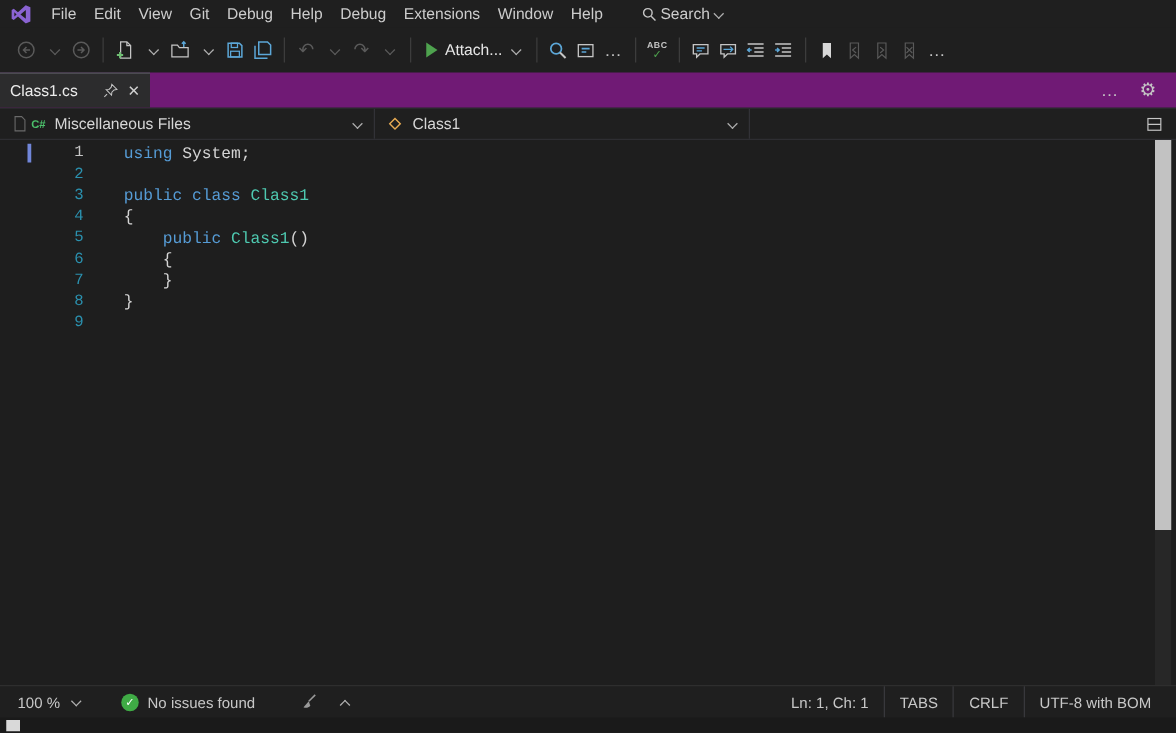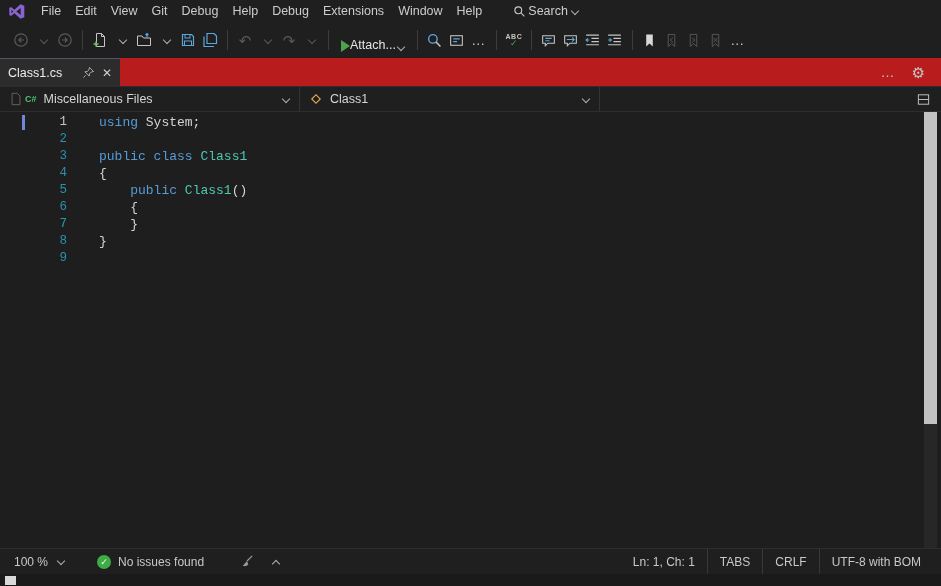--- a/index.html
+++ b/index.html
@@ -18,29 +18,29 @@
   .tb-btn{height:24px;min-width:22px;display:flex;align-items:center;justify-content:center;padding:0 2px;cursor:default}
   .tb-sep{width:1px;height:20px;background:#3c3c3c;margin:0 6px;flex:none}
   .glyph{font-size:15px;color:#c5c5c5;line-height:1}
   .glyph.dim{color:#5a5a5a}
   .more-glyph{font-size:14px;color:#c5c5c5;letter-spacing:1px}
   .chev{width:9px;height:9px;display:inline-block;position:relative;color:#b0b0b0;flex:none}
   .chev::after{content:"";position:absolute;left:2px;top:1px;width:5px;height:5px;
     border-right:1.4px solid currentColor;border-bottom:1.4px solid currentColor;transform:rotate(45deg)}
   .chev.dim{color:#5a5a5a}
   .chev.up::after{transform:rotate(225deg);top:4px}
-  .attach-btn{display:flex;align-items:flex-end;padding:0 6px;height:24px}
+  .attach-btn{display:flex;align-items:center;gap:6px;padding:0 6px;height:24px}
   .play-tri{width:0;height:0;border-left:9px solid #4EA24E;border-top:6px solid transparent;border-bottom:6px solid transparent}
   .attach-label{color:#e6e6e6}
   .abc-box{display:flex;flex-direction:column;align-items:center;line-height:1}
   .abc-text{font-size:7px;font-weight:bold;color:#c5c5c5;letter-spacing:.5px}
   .abc-check{font-size:9px;color:#4EA24E;margin-top:-1px}
 
   
-  .tab-bar{height:28px;display:flex;align-items:stretch;background:#b91c1c;position:relative}
+  .tab-bar{height:28px;display:flex;align-items:stretch;background:#701a75;position:relative}
   .tab{width:120px;background:#2c2c2d;border-top:1px solid #55555e;display:flex;align-items:center;
     padding:0 8px;gap:7px;color:#ececec}
   .tab-label{flex:1;white-space:nowrap}
   .tab-actions{position:absolute;right:16px;top:0;height:100%;display:flex;align-items:center;gap:16px}
 
   
   .nav-bar{height:26px;display:flex;align-items:stretch;background:#1f1f1f;
     border-top:1px solid #2e2e32;border-bottom:1px solid #2e2e32}
   .nav-dd{width:300px;display:flex;align-items:center;gap:7px;padding:0 9px;border-right:1px solid #323237;cursor:default}
   .nav-dd .chev{margin-left:auto}

